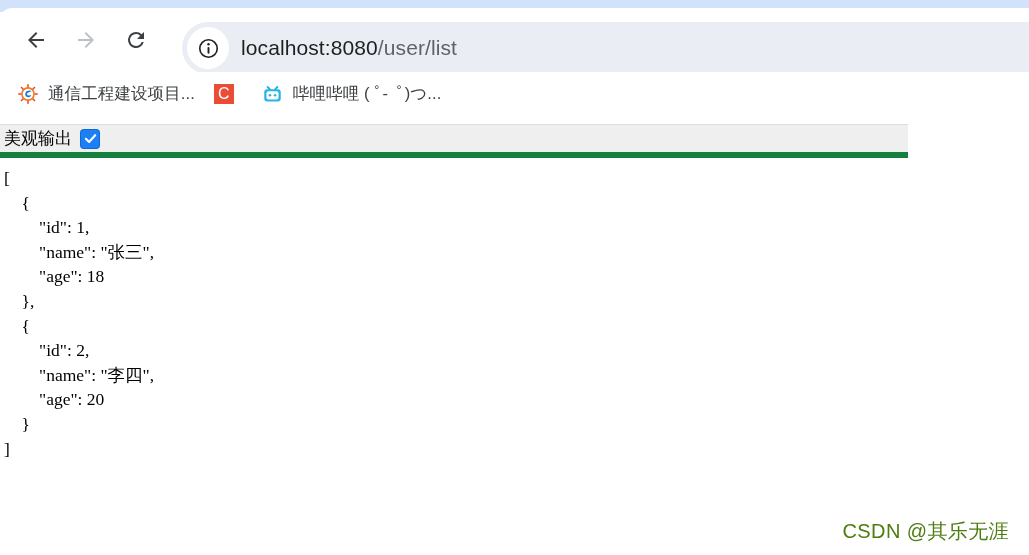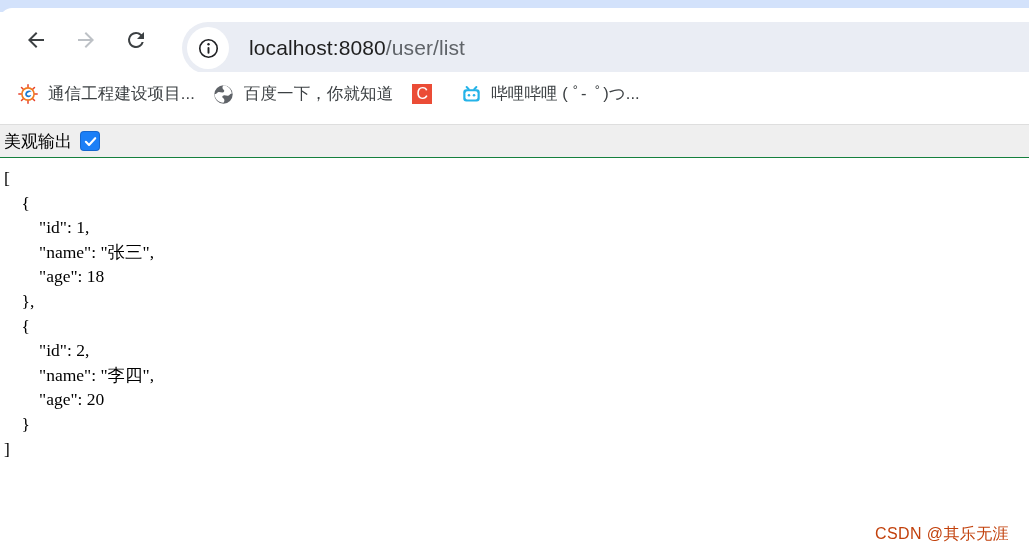--- a/index.html
+++ b/index.html
@@ -79,21 +79,21 @@
     border-radius: 50%;
     background: #ffffff;
     display: flex;
     align-items: center;
     justify-content: center;
     border: 0;
     padding: 0;
     cursor: pointer;
   }
   #url-text {
-    margin-left: 20px;
+    margin-left: 12px;
     font-size: 21px;
     color: #1f1f1f;
     letter-spacing: 0.1px;
     white-space: nowrap;
     font-family: "Liberation Sans", sans-serif;
   }
   #url-text .url-path { color: #5f6368; }
 
   
   #bookmarks-bar {
@@ -143,25 +143,25 @@
     font-weight: 400;
     line-height: 20px;
     text-align: center;
     font-family: "Liberation Sans", sans-serif;
   }
 
   
   #pretty-print-bar {
     position: absolute;
     left: 0; top: 124px;
-    width: 1029px;
+    width: 908px;
     height: 34px;
     background: #efefef;
     border-top: 1px solid #dedede;
-    border-bottom: 1px solid #15803d;
+    border-bottom: 6px solid #15803d;
     display: flex;
     align-items: center;
     box-sizing: border-box;
   }
   #pretty-print-label {
     margin-left: 4px;
     font-size: 17px;
     color: #000000;
     font-family: "Liberation Serif", "DejaVu Serif", serif;
   }
@@ -192,22 +192,22 @@
     color: #000000;
     white-space: pre;
     background: transparent;
   }
 
   
   #watermark {
     position: absolute;
     right: 20px;
     bottom: 10px;
-    font-size: 16px;
-    color: #c2410c;
+    font-size: 20px;
+    color: #4d7c0f;
     font-family: "Liberation Sans", sans-serif;
     letter-spacing: 0.4px;
     user-select: none;
   }
 </style>
 </head>
 <body>
 
 <div id="browser-window">
 
@@ -262,29 +262,20 @@
             <line x1="3.5" y1="16.5" x2="5.3" y2="14.7"></line>
             <line x1="14.7" y1="5.3" x2="16.5" y2="3.5"></line>
           </g>
           <circle cx="10" cy="10" r="6.1" fill="none" stroke="#f07a1e" stroke-width="1.6"></circle>
           <path d="M13.6 7.2c-2.6-1.5-6 -0.2-6.4 2.6-0.3 2.2 1.6 3.8 3.6 3.5 1.3-0.2 2.2-1.1 2.4-2.2-1.4 0.6-3.6 0.8-4.2-0.6-0.5-1.3 1.6-2.6 4.6-3.3z" fill="#1a7bd4"></path>
         </svg>
       </span>
       <span class="bookmark-label">通信工程建设项目...</span>
     </div>
 
-    <div class="bookmark-item">
-      <span class="bookmark-favicon">
-        <svg width="21" height="21" viewBox="0 0 24 24">
-          <circle cx="12" cy="12" r="10.5" fill="#5f6368"></circle>
-          <path d="M12 1.5c-2 2.2-1.2 4 0.2 5.2 1.4 1.2 0.4 3-1.4 3.1-1.8 0.1-3.4-1.1-5-0.4-1.5 0.7-2.3 2.4-4.1 2.1.3 5.5 4.9 10 10.3 10 1.9-2.3 1-4.3-0.6-5.4-1.6-1.1-0.6-3 1.2-3.2 1.9-0.2 3.7 1.2 5.3 0.3 1.4-0.8 2-2.5 3.6-2.4C20.9 5.9 17 2 12 1.5z" fill="#ffffff"></path>
-        </svg>
-      </span>
-      <span class="bookmark-label">百度一下，你就知道</span>
-    </div>
 
     <div class="bookmark-item">
       <span class="bookmark-favicon">
         <span class="fav-csdn">C</span>
       </span>
     </div>
 
     <div class="bookmark-item">
       <span class="bookmark-favicon">
         <svg width="21" height="21" viewBox="0 0 24 24">

